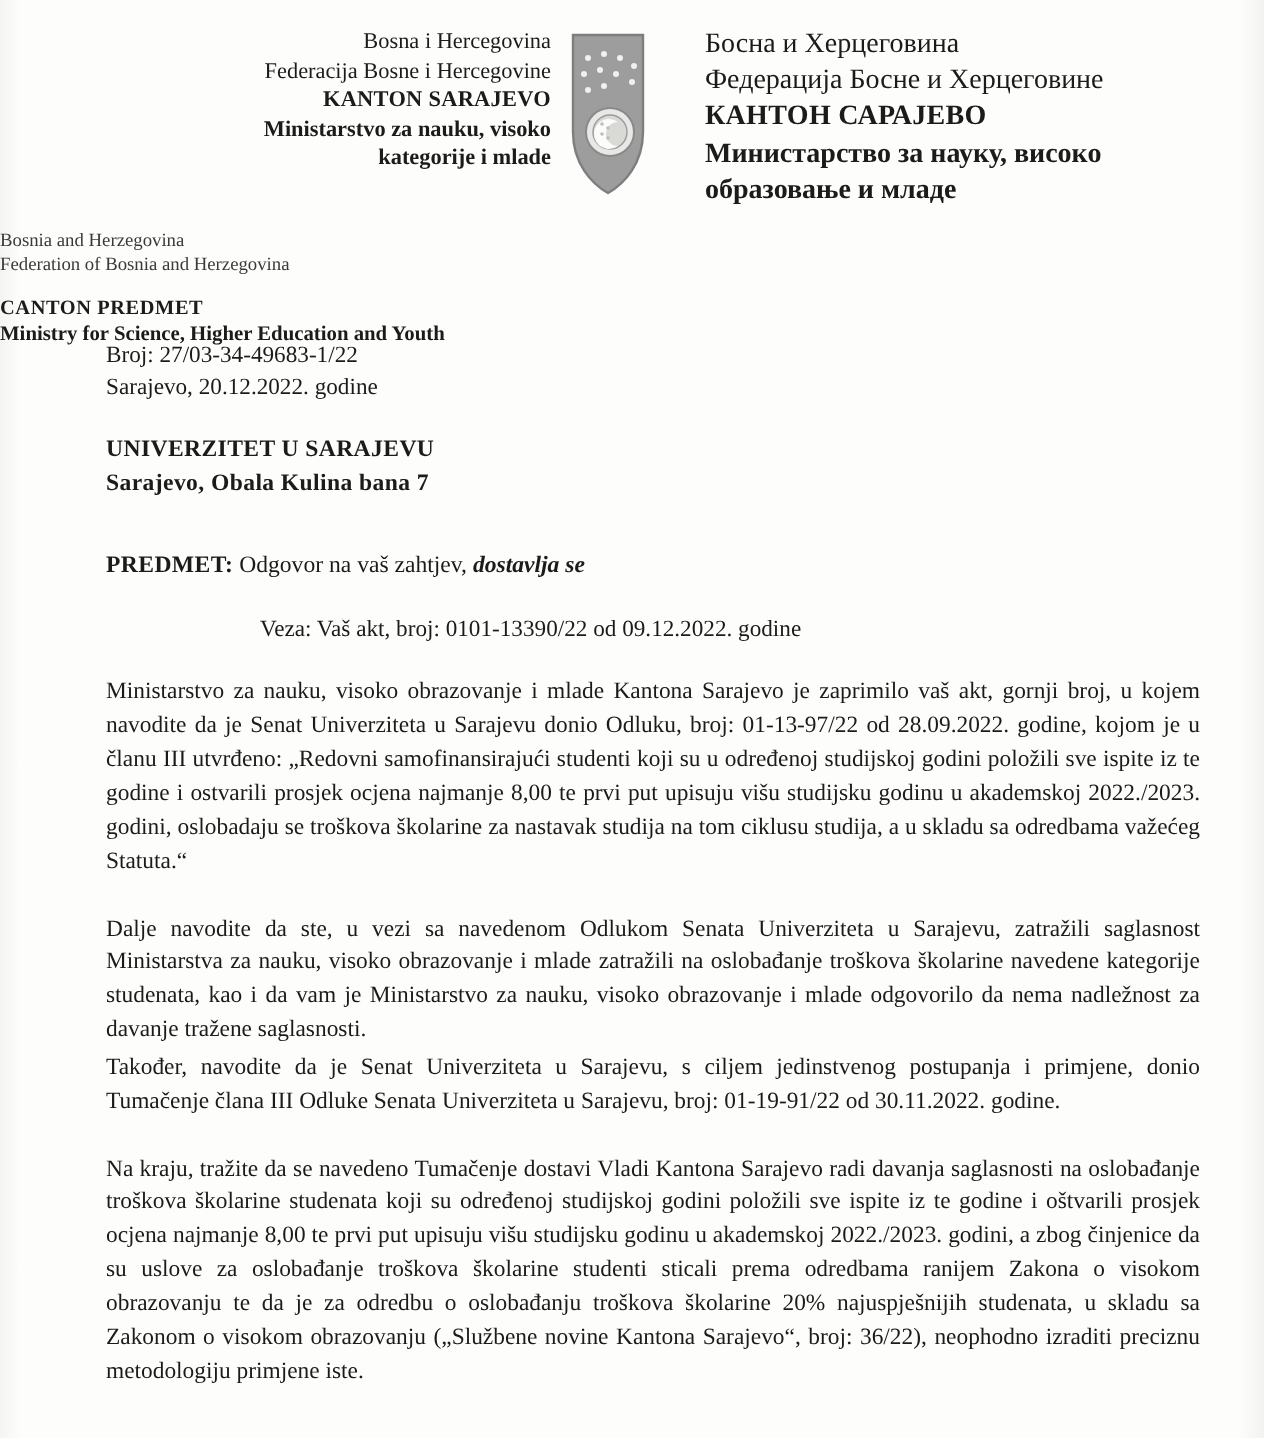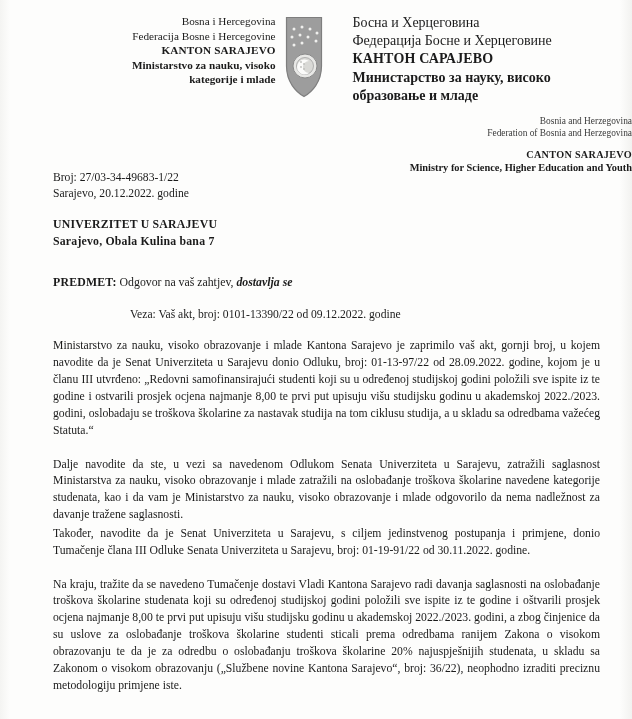--- a/index.html
+++ b/index.html
@@ -59,21 +59,21 @@
     width: 38px;
     height: 82px;
     flex: 0 0 38px;
     margin-top: 2px;
     position: relative;
   }
   .emblem svg { display: block; }
   
   .lh-en {
     margin-top: 10px;
-    text-align: right;
+    text-align: left;
     line-height: 1.32;
   }
   .lh-en-small {
     font-size: 9.4px;
     color: #3a3a3a;
   }
   .lh-en-caps {
     font-size: 10.2px;
     font-weight: bold;
     letter-spacing: 0.3px;
@@ -181,21 +181,21 @@
         <div class="lh-line-plain">Федерација Босне и Херцеговине</div>
         <div class="lh-caps">КАНТОН САРАЈЕВО</div>
         <div class="lh-line-bold">Министарство за науку, високо</div>
         <div class="lh-line-bold">образовање и младе</div>
       </div>
     </div>
 
     <div class="lh-en">
       <div class="lh-en-small">Bosnia and Herzegovina</div>
       <div class="lh-en-small">Federation of Bosnia and Herzegovina</div>
-      <div class="lh-en-caps">CANTON SARAJEVO</div>
+      <div class="lh-en-caps">CANTON PREDMET</div>
       <div class="lh-en-sub">Ministry for Science, Higher Education and Youth</div>
     </div>
   </div>
 
   <div class="body-area">
 
     <div class="ref-block">
       <div>Broj: 27/03-34-49683-1/22</div>
       <div>Sarajevo, 20.12.2022. godine</div>
     </div>

